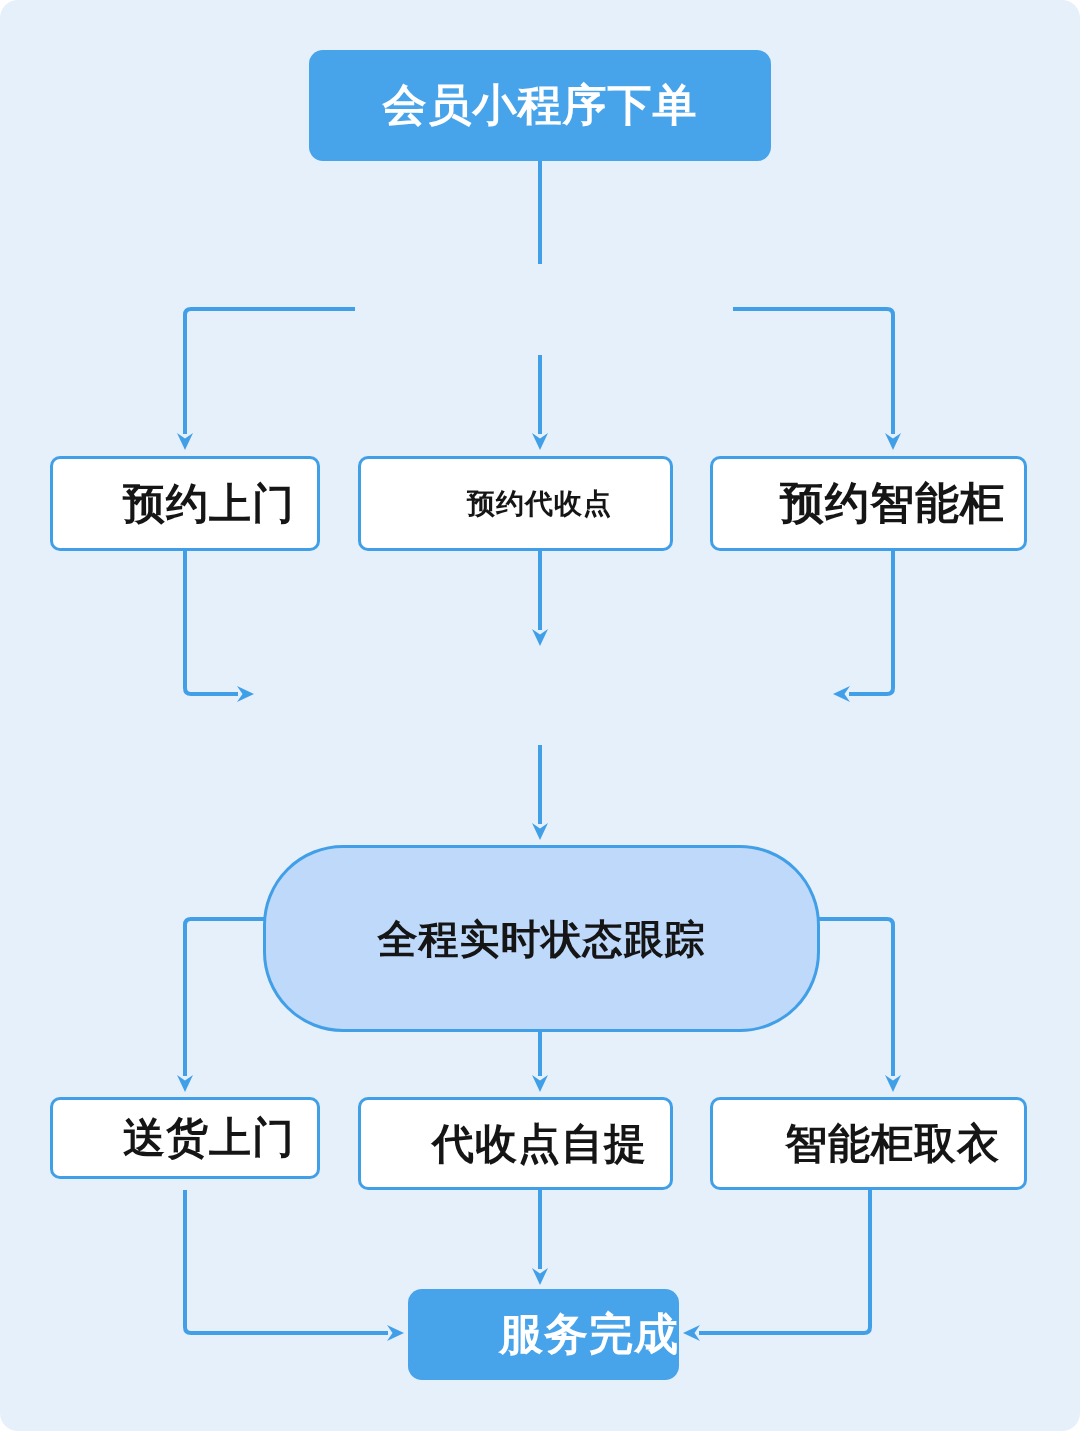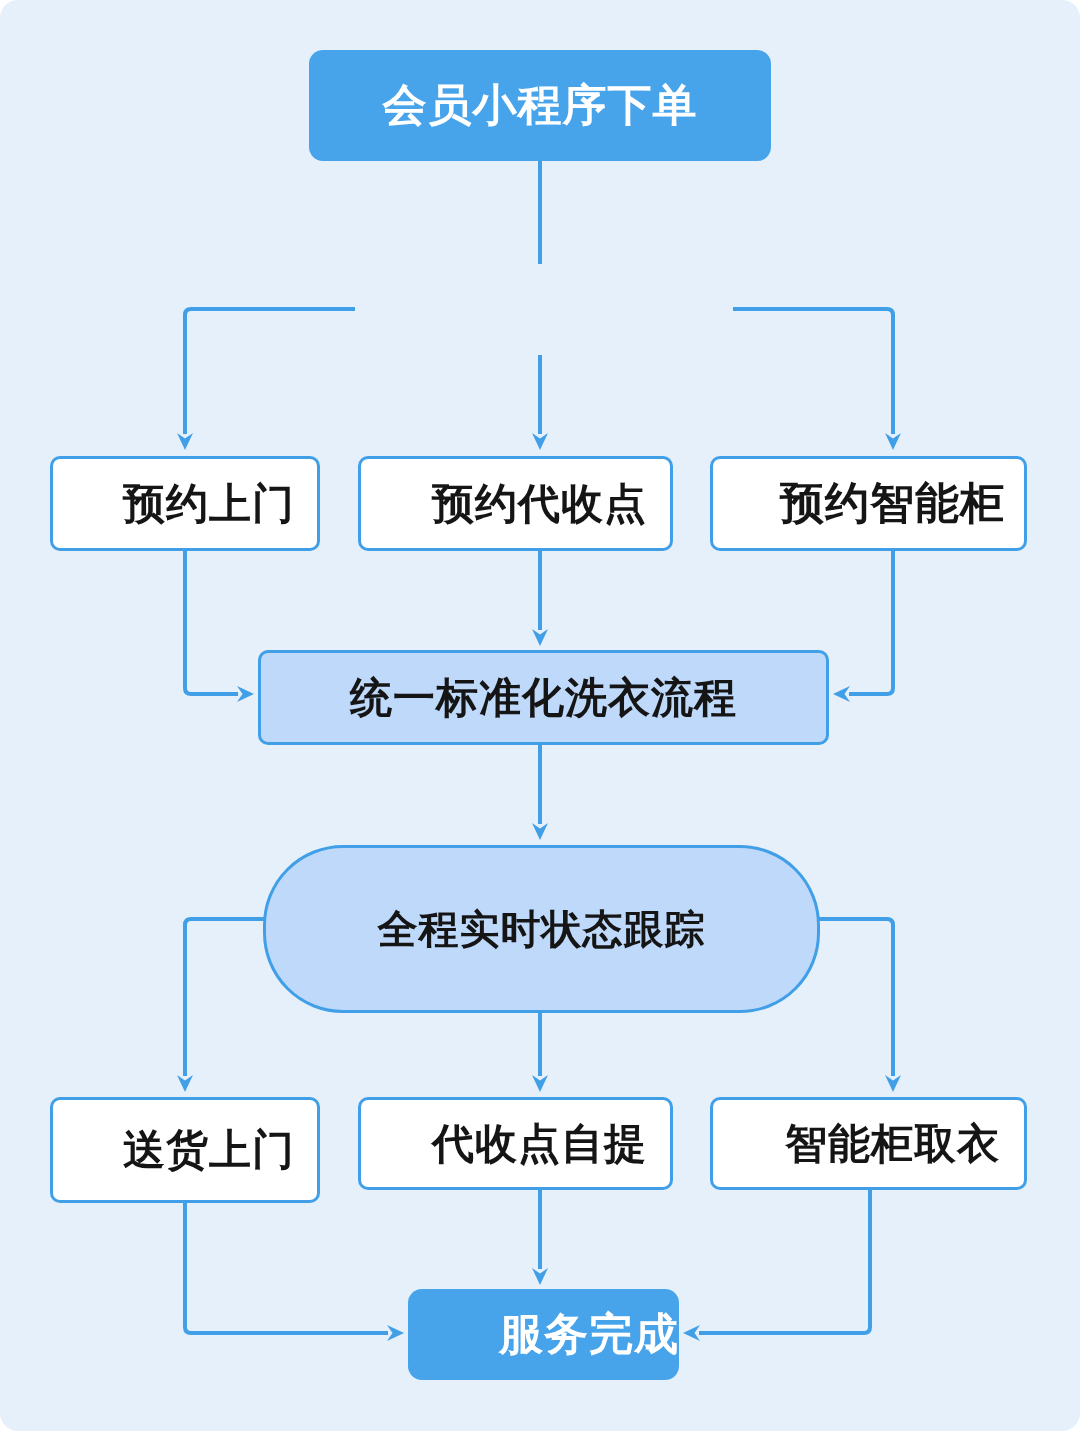--- a/index.html
+++ b/index.html
@@ -55,25 +55,25 @@
   .node-pill {
     background: #BFD9FB;
     border: 3px solid #419FE8;
     border-radius: 80px;
   }
 
   
   #node-order        { left: 309px; top:   50px; width: 462px; height: 111px; font-size: 44px; }
   #node-routes       { left: 355px; top:  264px; width: 378px; height:  91px; font-size: 42px; }
   #node-book-home    { left:  50px; top:  456px; width: 270px; height:  95px; font-size: 42px; }
-  #node-book-point   { left: 358px; top:  456px; width: 315px; height:  95px; font-size: 42px; align-items: center; }
+  #node-book-point   { left: 358px; top:  456px; width: 315px; height:  95px; font-size: 28px; align-items: center; }
   #node-book-locker  { left: 710px; top:  456px; width: 317px; height:  95px; font-size: 44px; }
   #node-process      { left: 258px; top:  650px; width: 571px; height:  95px; font-size: 42px; }
-  #node-tracking     { left: 263px; top:  845px; width: 557px; height: 168px; font-size: 40px; line-height: 1.35; gap: 24px; }
-  #node-deliver-home { left:  50px; top: 1097px; width: 270px; height:  106px; font-size: 42px; }
+  #node-tracking     { left: 263px; top:  845px; width: 557px; height: 187px; font-size: 40px; line-height: 1.35; gap: 24px; }
+  #node-deliver-home { left:  50px; top: 1097px; width: 270px; height:  82px; font-size: 42px; }
   #node-point-pickup { left: 358px; top: 1097px; width: 315px; height:  93px; font-size: 42px; }
   #node-locker-pickup{ left: 710px; top: 1097px; width: 317px; height:  93px; font-size: 42px; }
   #node-done         { left: 408px; top: 1289px; width: 271px; height:  91px; font-size: 44px; align-items: flex-end; }
 </style>
 </head>
 <body>
 
 <div class="canvas">
 
   <svg class="connectors" viewBox="0 0 1080 1431" xmlns="http://www.w3.org/2000/svg">
@@ -124,23 +124,20 @@
   </div>
 
   <div class="node node-white" id="node-book-point">
     <span>预约代收点</span>
   </div>
 
   <div class="node node-white" id="node-book-locker">
     <span>预约智能柜</span>
   </div>
 
-  <div class="node node-light" id="node-process">
-    <span>统一标准化洗衣流程</span>
-  </div>
 
   <div class="node node-pill" id="node-tracking">
     <span>全程实时状态跟踪</span>
   </div>
 
   <div class="node node-white" id="node-deliver-home">
     <span>送货上门</span>
   </div>
 
   <div class="node node-white" id="node-locker-pickup">

